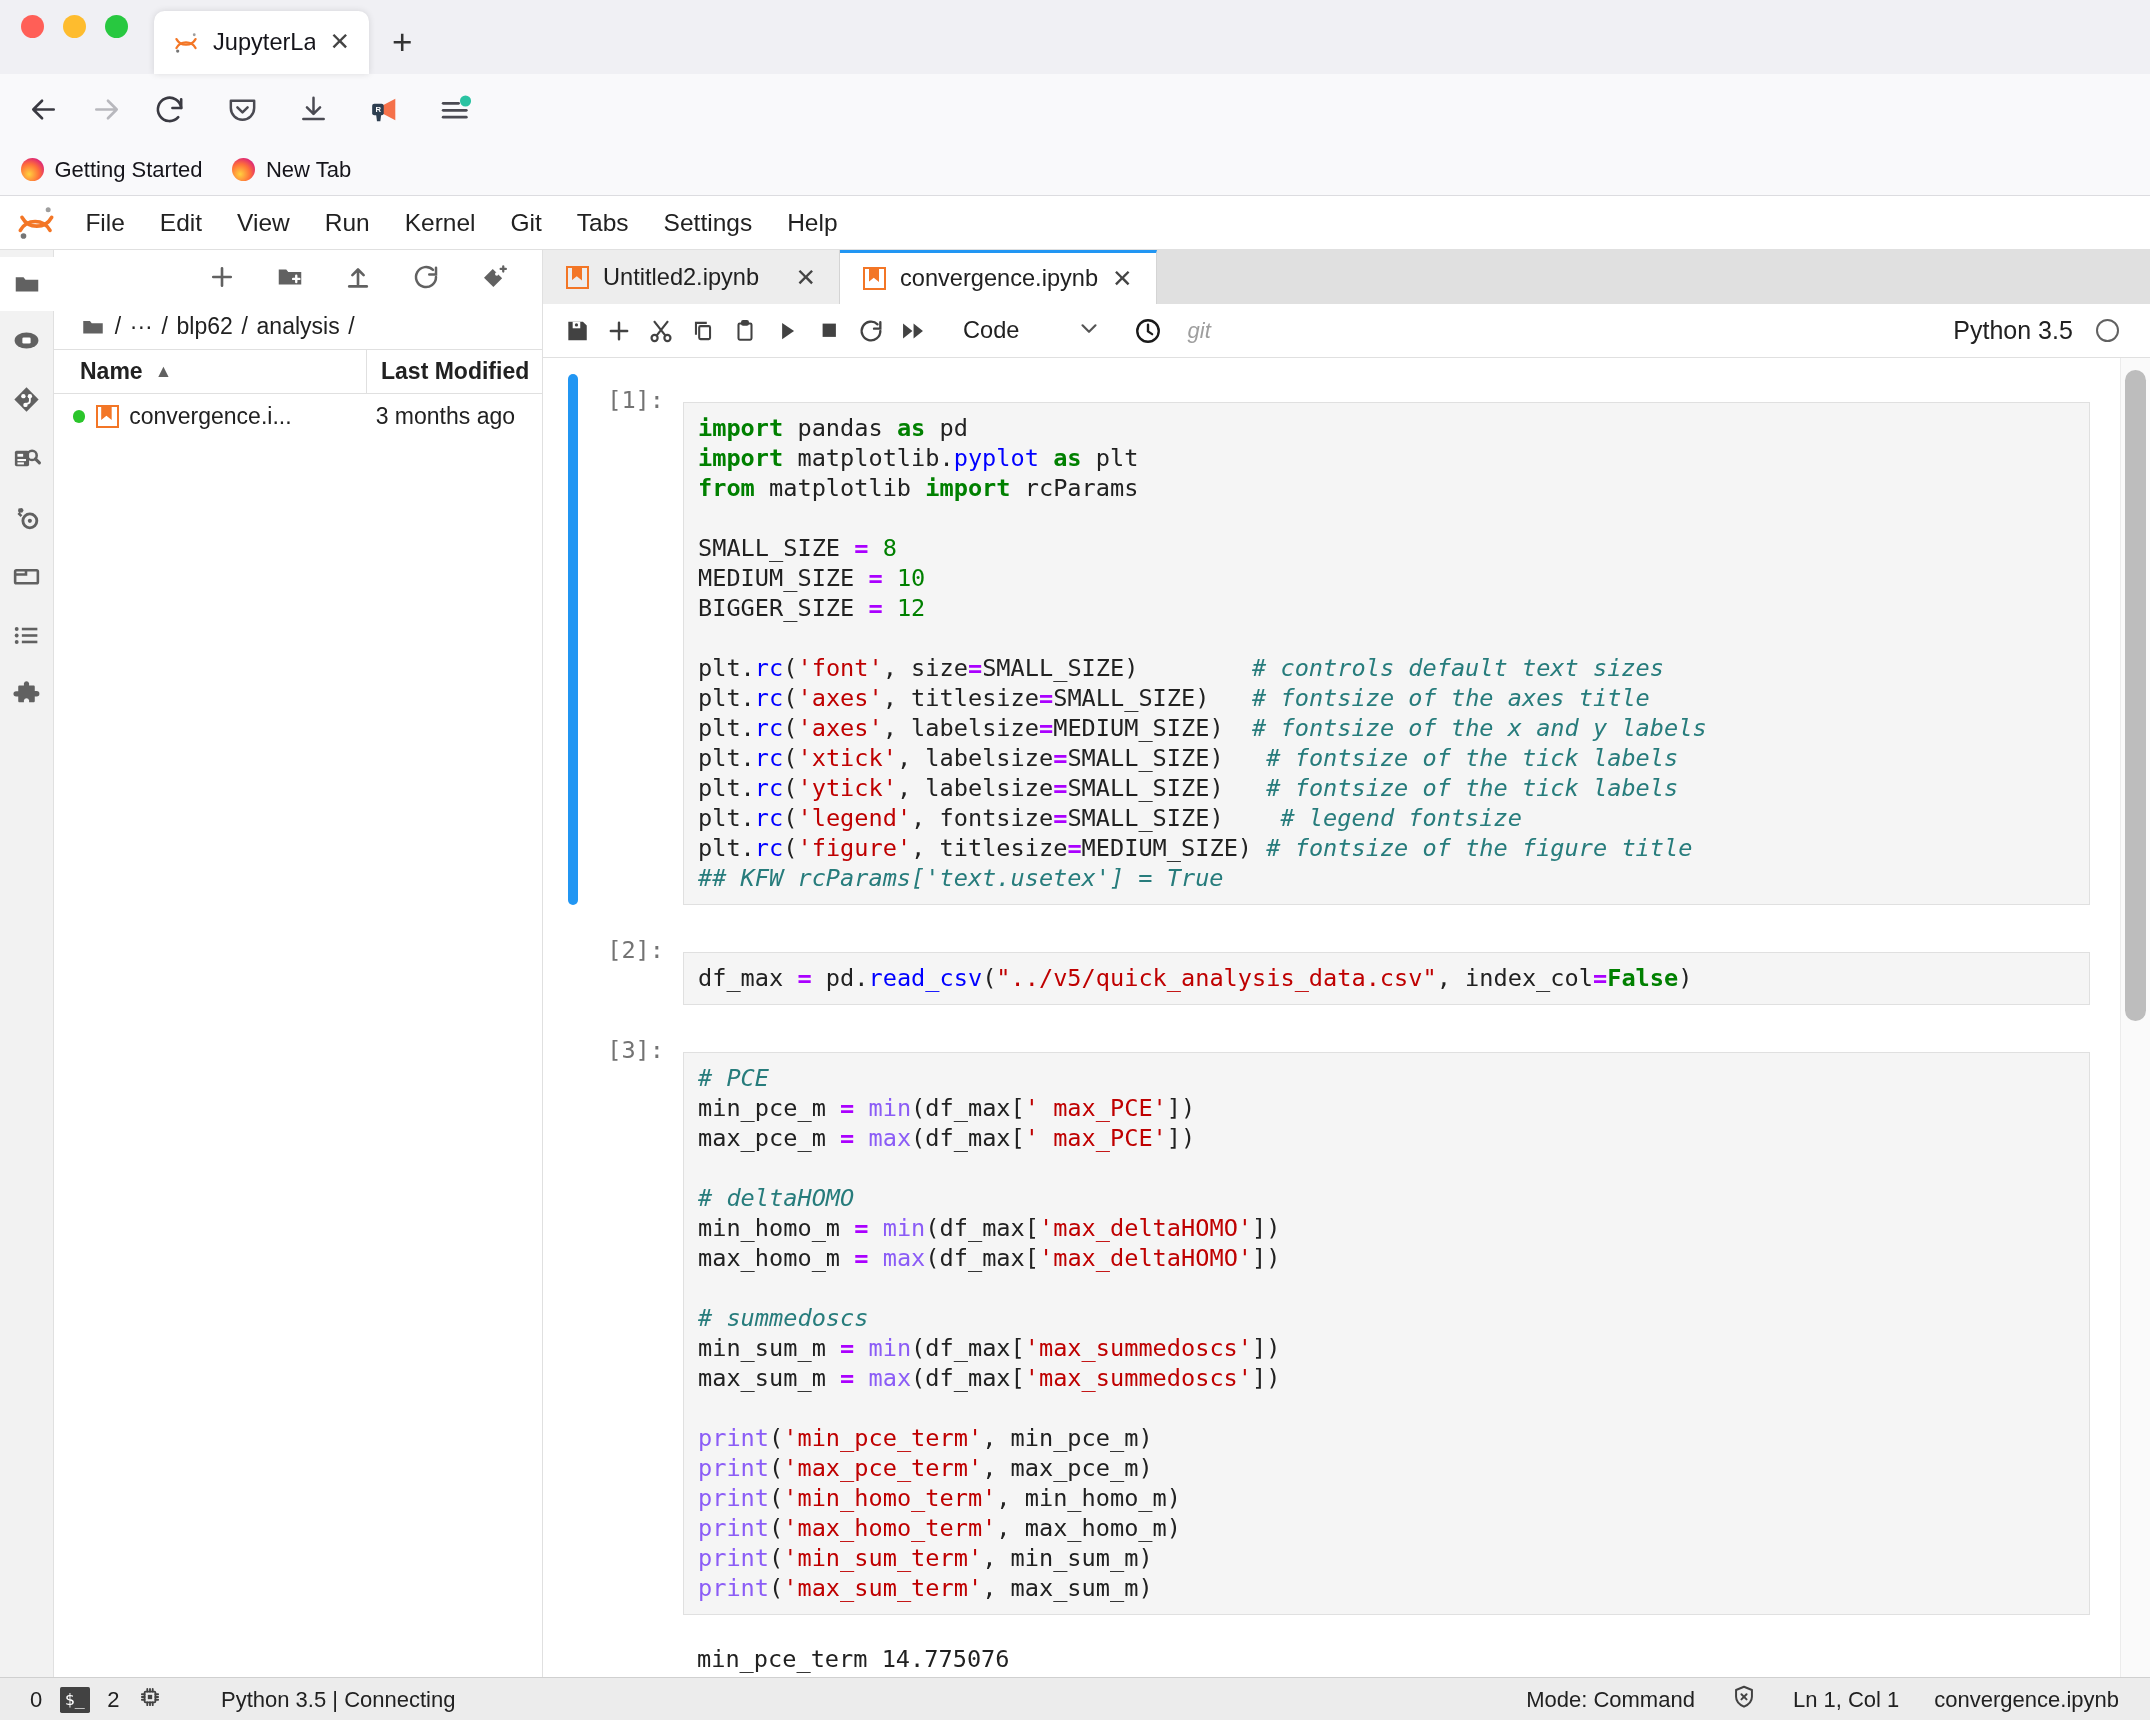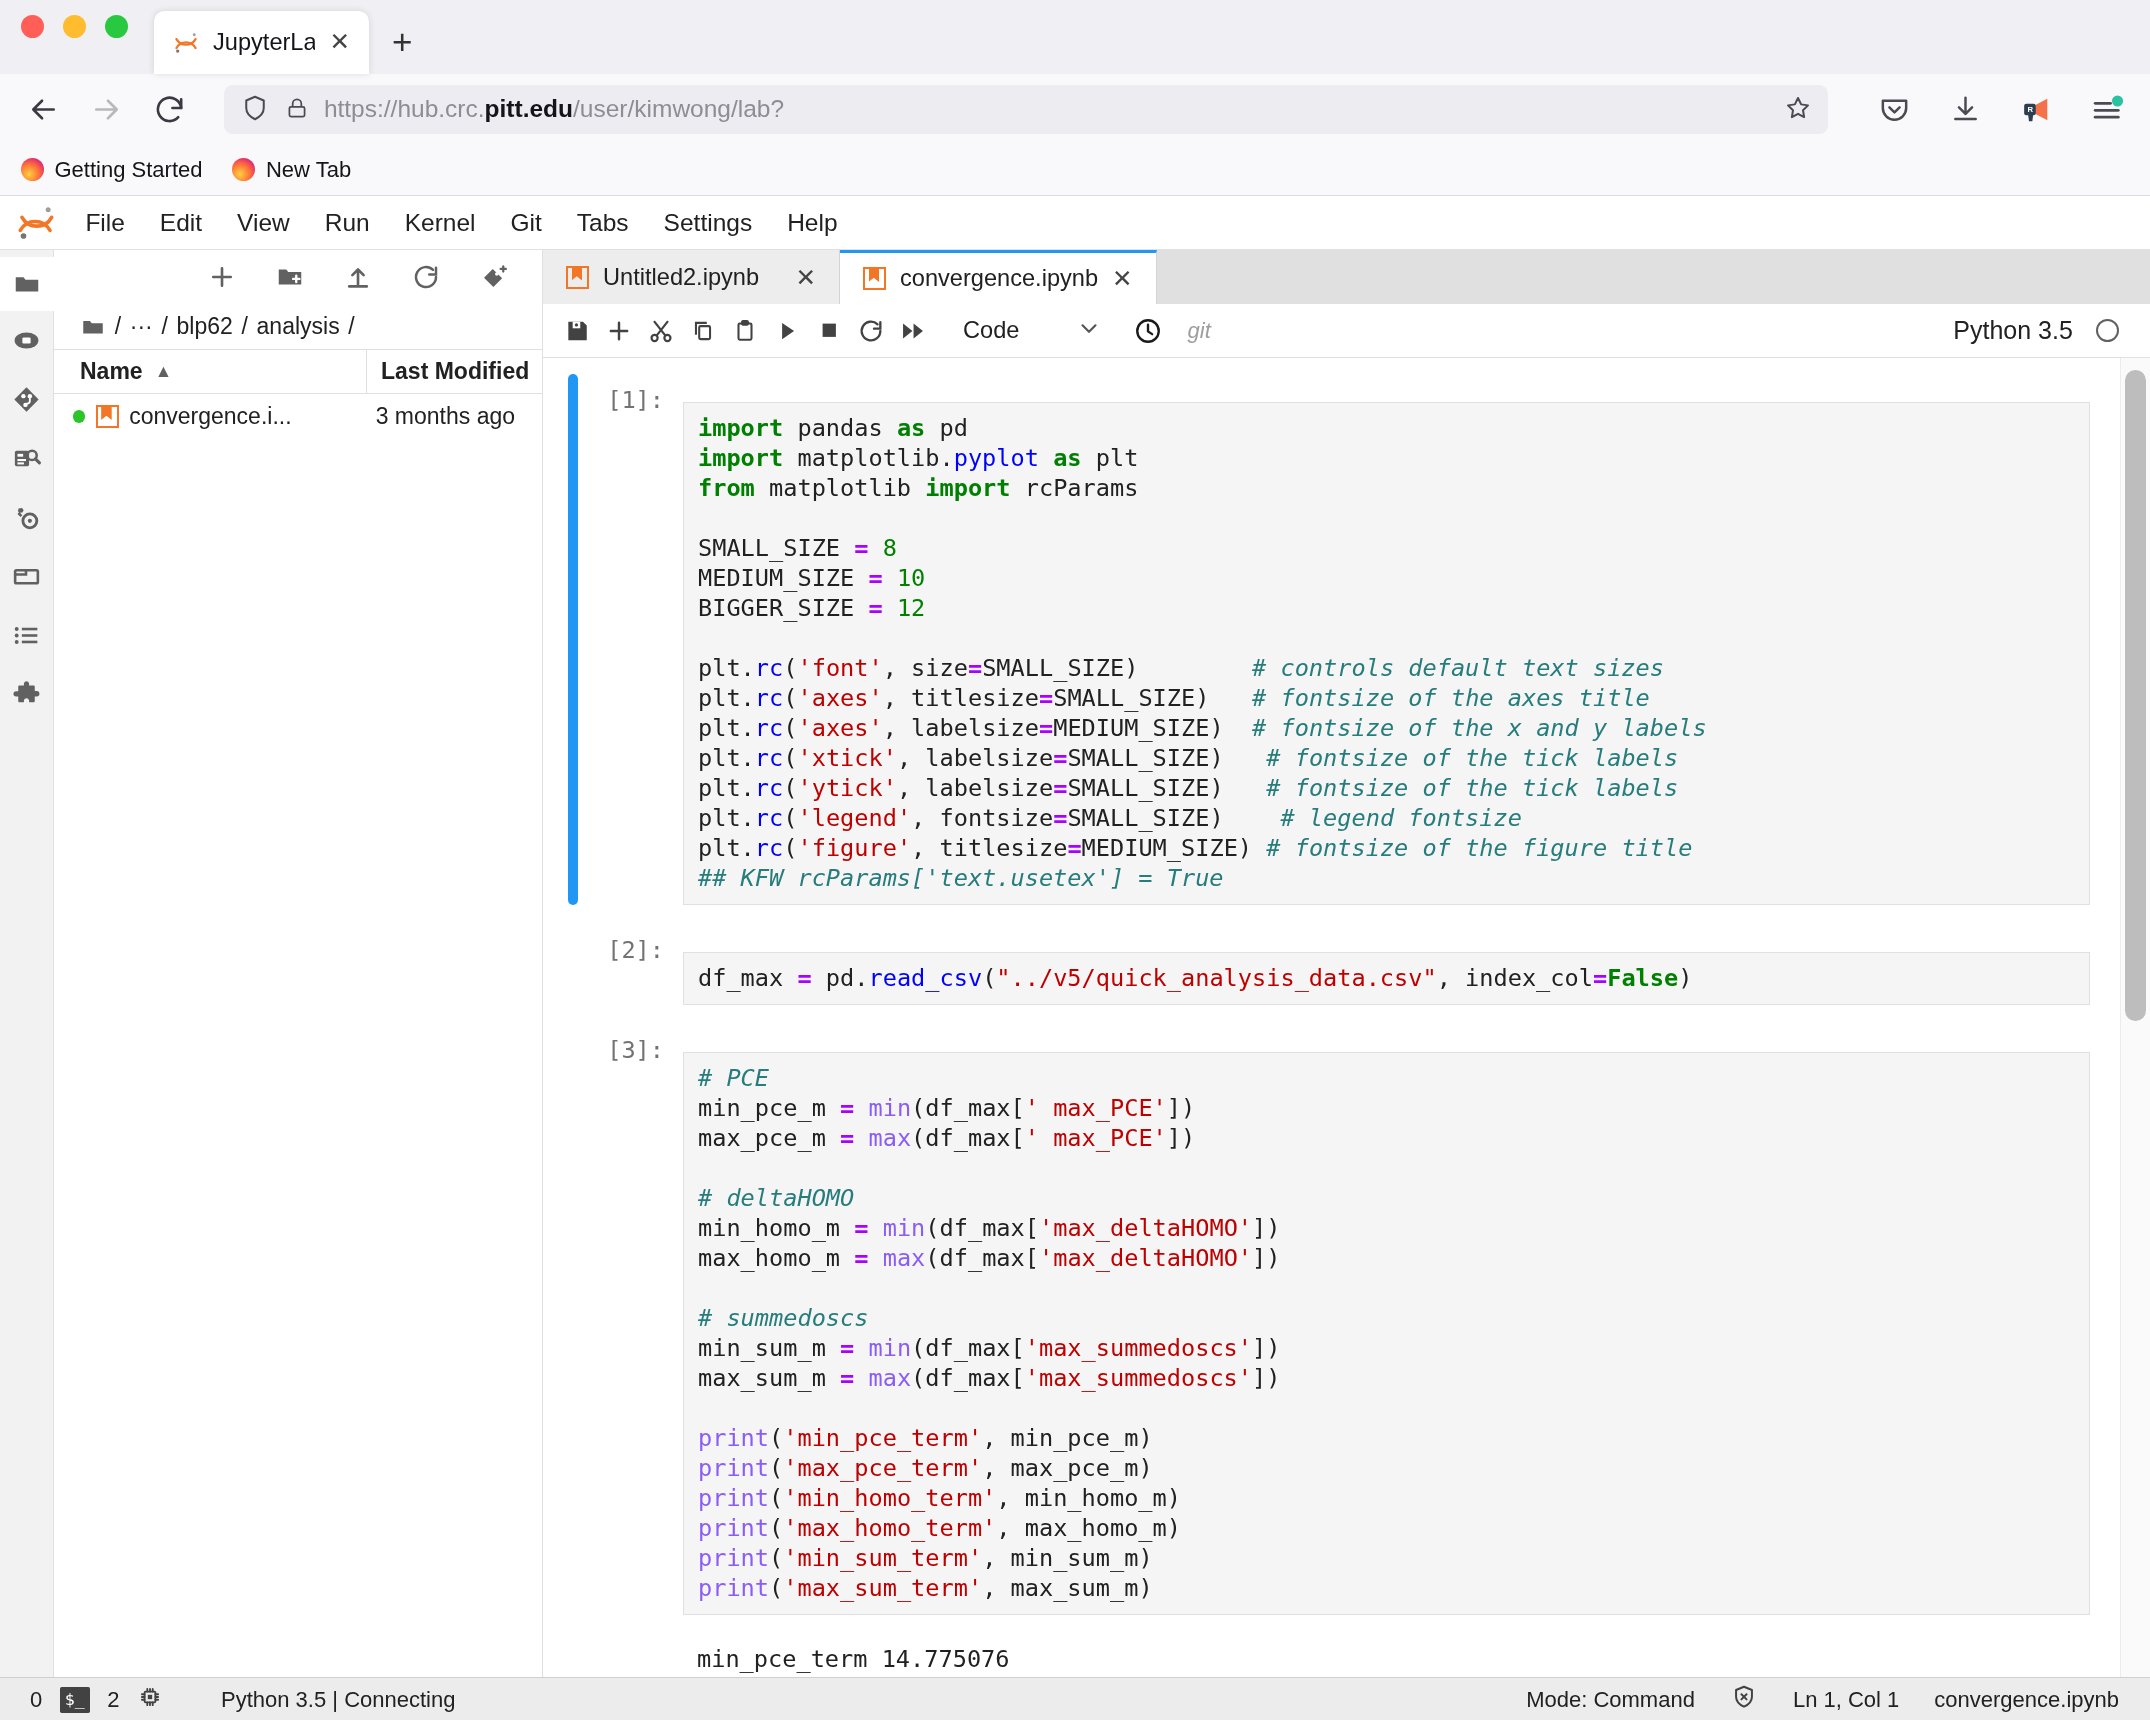--- a/index.html
+++ b/index.html
@@ -185,39 +185,20 @@
           <path d="M5 12h14M13 6l6 6-6 6"></path>
         </svg>
     </span>
     <span class="navicon">
       <svg width="35" height="35" viewBox="0 0 24 24" fill="none" stroke="currentColor" stroke-width="1.8" stroke-linecap="round" stroke-linejoin="round">
           <path d="M20 11a8 8 0 1 0-2 6.3"></path>
           <path d="M20 5v6h-6"></path>
         </svg>
     </span>
 
-    <div class="urlbar">
-      <span>
-        <svg width="30" height="30" viewBox="0 0 24 24" fill="none" stroke="#4a4a52" stroke-width="1.6" stroke-linejoin="round">
-            <path d="M12 3l7 3v6c0 4-3 7-7 9-4-2-7-5-7-9V6z"></path>
-          </svg>
-      </span>
-      <span>
-        <svg width="26" height="26" viewBox="0 0 24 24" fill="none" stroke="#4a4a52" stroke-width="1.6">
-            <rect x="5" y="11" width="14" height="9" rx="1.5"></rect>
-            <path d="M8 11V8a4 4 0 0 1 8 0v3"></path>
-          </svg>
-      </span>
-      <span class="url-text"><span class="scheme">https://hub.crc.</span><b>pitt.edu</b><span>/user/kimwong/lab?</span></span>
-      <span class="star">
-        <svg width="30" height="30" viewBox="0 0 24 24" fill="none" stroke="#4a4a52" stroke-width="1.6" stroke-linejoin="round">
-            <path d="M12 4l2.5 5.1 5.5.8-4 3.9.9 5.5-4.9-2.6-4.9 2.6.9-5.5-4-3.9 5.5-.8z"></path>
-          </svg>
-      </span>
-    </div>
 
     <div class="browser-icons">
       <span class="navicon">
         <svg width="35" height="35" viewBox="0 0 24 24" fill="none" stroke="#4a4a52" stroke-width="1.7" stroke-linecap="round" stroke-linejoin="round">
             <path d="M4 6h16v5c0 4.4-3.6 8-8 8s-8-3.6-8-8z"></path>
             <path d="M8.5 10.5L12 14l3.5-3.5"></path>
           </svg>
       </span>
       <span class="navicon">
         <svg width="35" height="35" viewBox="0 0 24 24" fill="none" stroke="#4a4a52" stroke-width="1.7" stroke-linecap="round" stroke-linejoin="round">

